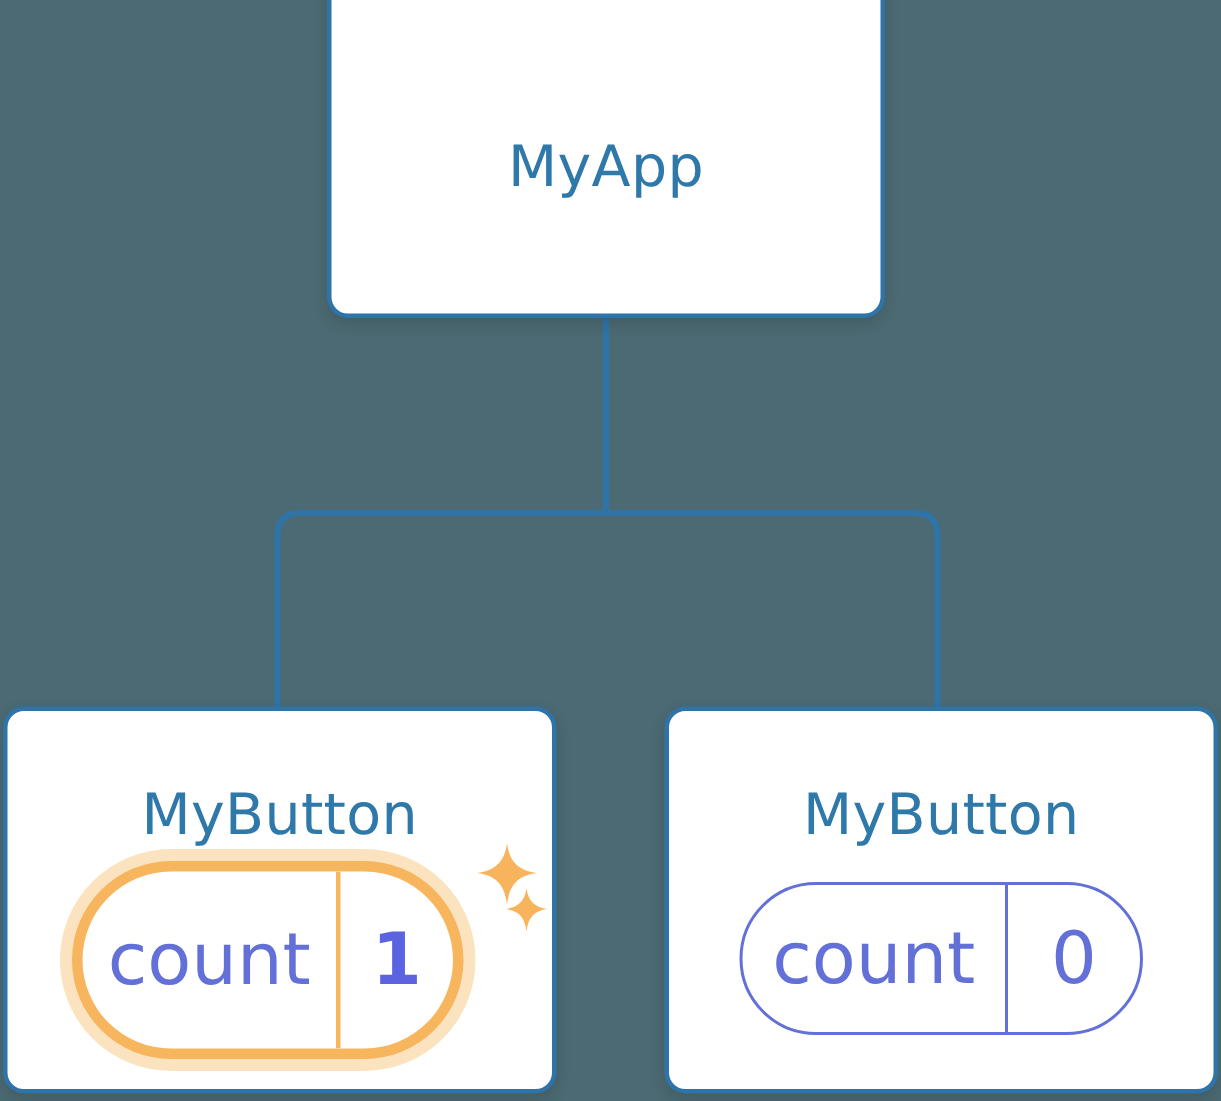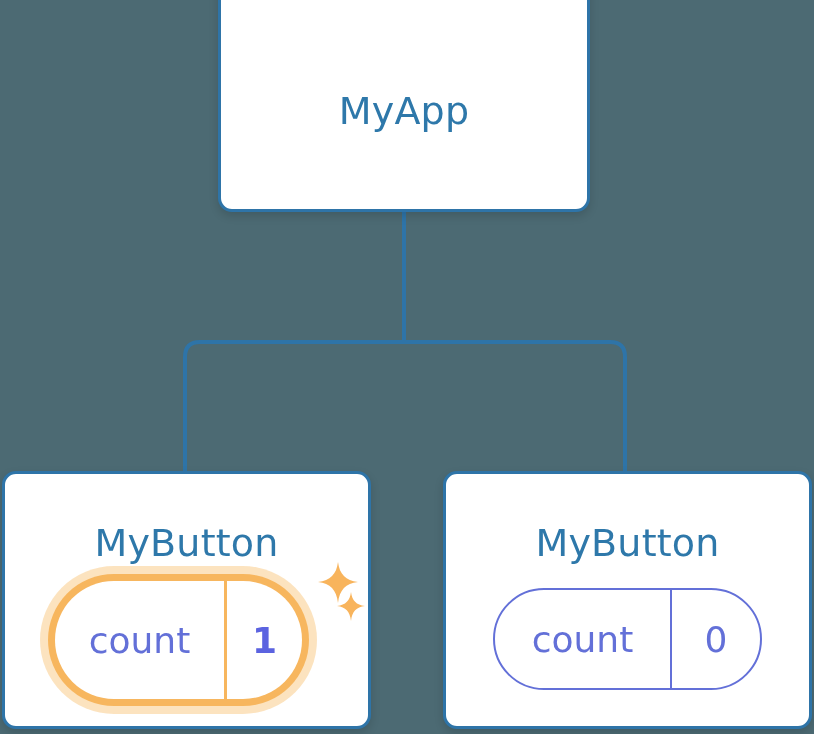--- a/index.html
+++ b/index.html
@@ -83,21 +83,21 @@
     background: #ffffff;
     border: 2px solid #6370d8;
     border-radius: 999px;
     overflow: hidden;
   }
   .pill-key, .pill-val {
     display: flex;
     align-items: center;
     justify-content: center;
     color: #6370d8;
-    font-size: 36px;
+    font-size: 48px;
     font-weight: 400;
     white-space: nowrap;
     box-sizing: border-box;
   }
   .pill-key { flex: 1 1 auto; }
   .pill-val {
     flex: 0 0 auto;
     border-left: 2px solid #6370d8;
   }
 

